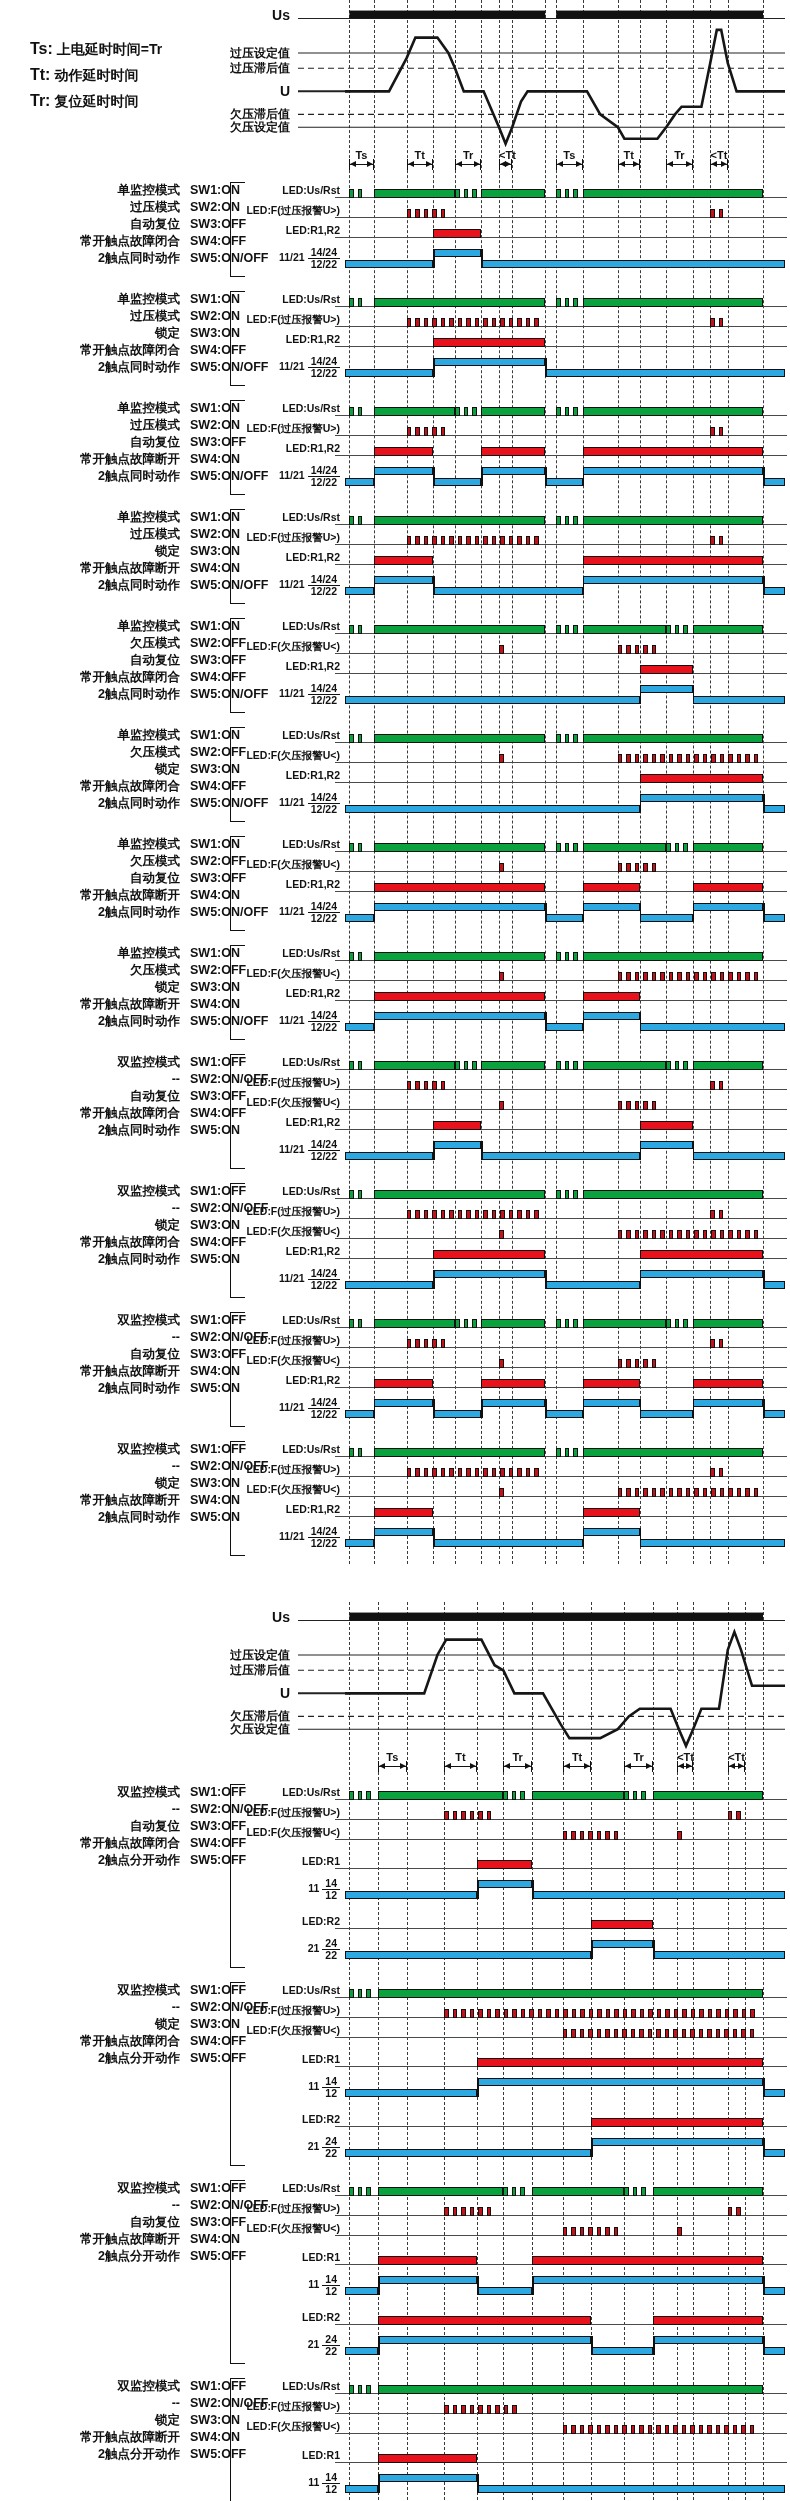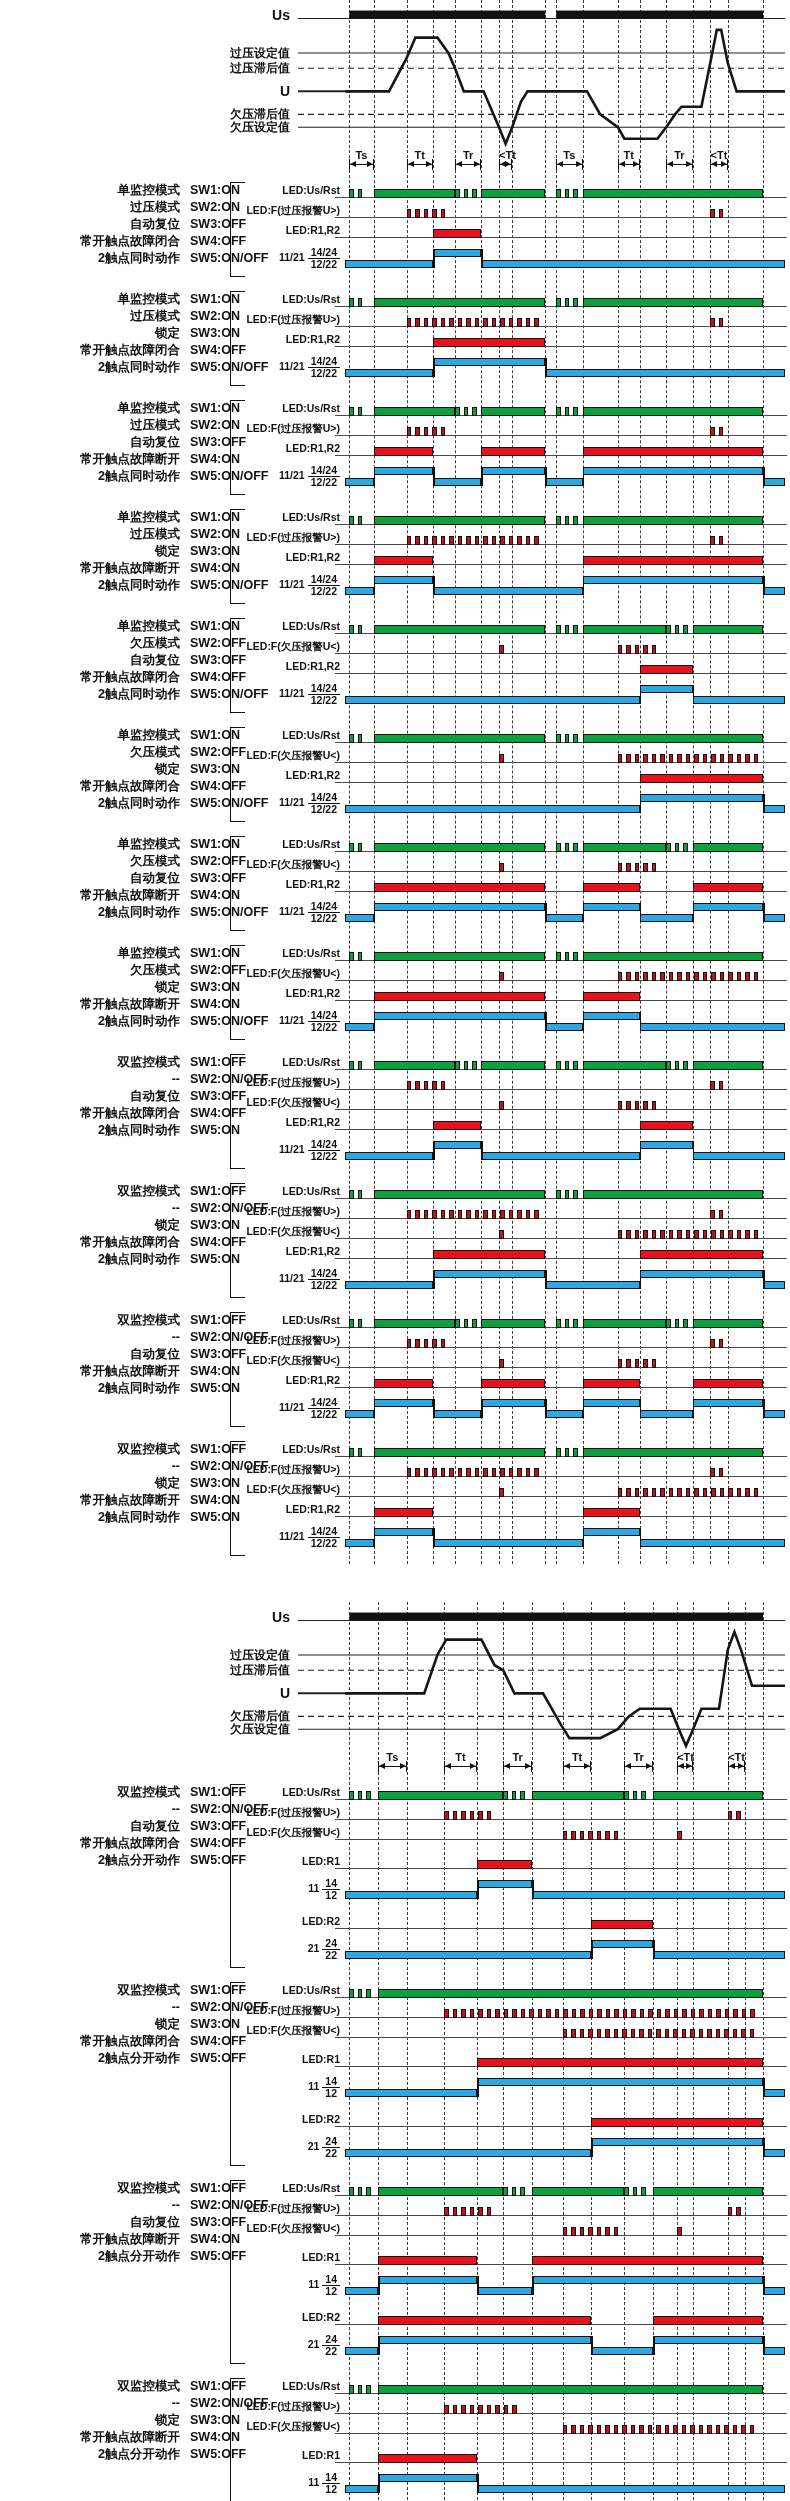--- a/index.html
+++ b/index.html
@@ -37,20 +37,25 @@
   .conn{position:absolute;width:1.6px;background:#101010;}
   .frac{display:inline-flex;flex-direction:column;font-size:10.5px;font-weight:bold;line-height:11px;vertical-align:middle;margin-left:3px;}
   .frac .ftop{border-bottom:1.4px solid #111;padding:0 3px;}
   .frac .fbot{padding:0 3px;}
   .contact-label{position:absolute;left:0;width:100px;text-align:right;white-space:nowrap;font-size:10.5px;font-weight:bold;}
 </style>
 </head>
 <body>
 
 <div id="page">
+  <div class="legend" id="legend">
+      <div class="legend-line"><span class="legend-sym">Ts:</span><span>上电延时时间=Tr</span></div>
+      <div class="legend-line"><span class="legend-sym">Tt:</span><span>动作延时时间</span></div>
+      <div class="legend-line"><span class="legend-sym">Tr:</span><span>复位延时时间</span></div>
+    </div>
   <div id="sections">
       <div class="section">
         <div class="wave">
           <svg width="790" height="150">
             <line x1="298" y1="52.96" x2="785" y2="52.96" stroke="#222" stroke-width="1.1"></line>
             <line x1="298" y1="68.32" x2="785" y2="68.32" stroke="#222" stroke-width="1.1" stroke-dasharray="6,4"></line>
             <line x1="298" y1="114.4" x2="785" y2="114.4" stroke="#222" stroke-width="1.1" stroke-dasharray="6,4"></line>
             <line x1="298" y1="127.2" x2="785" y2="127.2" stroke="#222" stroke-width="1.1"></line>
             <line x1="298" y1="18.560000000000002" x2="785" y2="18.560000000000002" stroke="#222" stroke-width="1.1"></line>
             <rect x="349.4" y="10.56" width="195.8" height="8" fill="#111"></rect>

